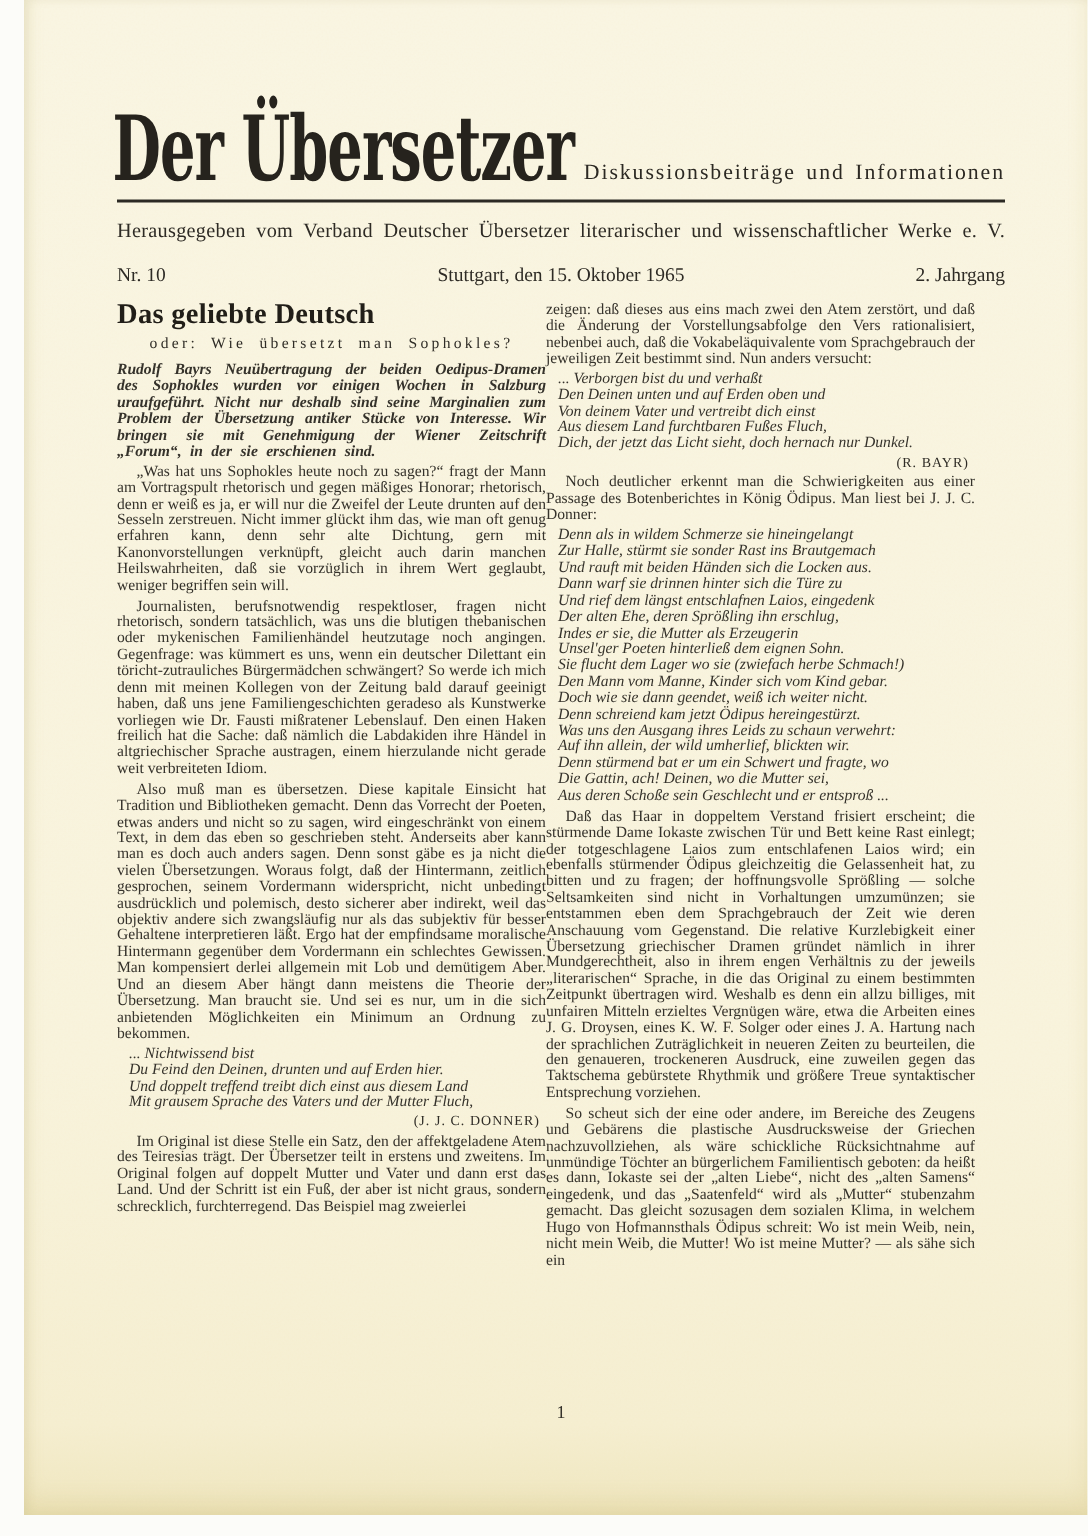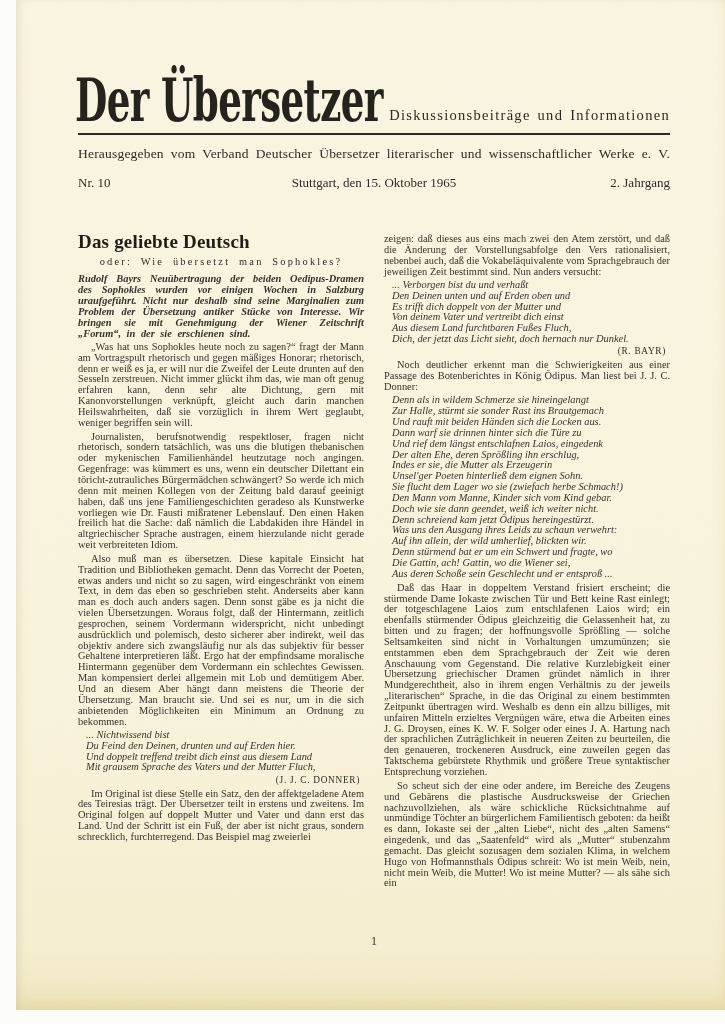--- a/index.html
+++ b/index.html
@@ -37,21 +37,21 @@
 
   .publisher {
     margin-top:11px; font-size:13.5px; letter-spacing:.2px; word-spacing:1px;
     text-align:justify; text-align-last:justify; color:#2e2b25;
   }
   .issue-row { display:flex; margin-top:13px; font-size:13px; color:#2e2b25; }
   .issue-row .l { flex:1; text-align:left; }
   .issue-row .c { flex:1.4; text-align:center; }
   .issue-row .r { flex:1; text-align:right; }
 
-  .cols { display:flex; gap:20px; margin-top:40px; }
+  .cols { display:flex; margin-top:8px; }
   .col { width:286px; font-size:10.4px; line-height:10.85px; text-align:justify; color:#35322b; }
 
   .art-title { margin:0; font-size:19px; line-height:22px; font-weight:bold; color:#211e18; letter-spacing:.2px; }
   .kicker, .byline {
     text-align:center; font-size:10.4px; letter-spacing:2.2px; word-spacing:4px; margin-top:4px; color:#2f2c26;
   }
   .byline { margin-top:1px; }
   .lede {
     margin-top:5px; font-style:italic; font-weight:bold;
     text-align:justify; word-spacing:3px; line-height:11px;
@@ -116,21 +116,20 @@
               <div class="attrib">(J. J. C. DONNER)</div>
               <p class="para indent">Im Original ist diese Stelle ein Satz, den der affektgeladene Atem des Teiresias trägt. Der Übersetzer teilt in erstens und zweitens. Im Original folgen auf doppelt Mutter und Vater und dann erst das Land. Und der Schritt ist ein Fuß, der aber ist nicht graus, sondern schrecklich, furchterregend. Das Beispiel mag zweierlei</p>
             </div>
         </div>
         <div class="col">
           <div>
               <p class="para noindent">zeigen: daß dieses aus eins mach zwei den Atem zerstört, und daß die Änderung der Vorstellungsabfolge den Vers rationalisiert, nebenbei auch, daß die Vokabeläquivalente vom Sprachgebrauch der jeweiligen Zeit bestimmt sind. Nun anders versucht:</p>
               <div class="verse">
                 <div class="verse-line">... Verborgen bist du und verhaßt</div>
                 <div class="verse-line">Den Deinen unten und auf Erden oben und</div>
-                <div class="verse-line">Es trifft dich doppelt von der Mutter und</div>
                 <div class="verse-line">Von deinem Vater und vertreibt dich einst</div>
                 <div class="verse-line">Aus diesem Land furchtbaren Fußes Fluch,</div>
                 <div class="verse-line">Dich, der jetzt das Licht sieht, doch hernach nur Dunkel.</div>
               </div>
               <div class="attrib">(R. BAYR)</div>
               <p class="para indent">Noch deutlicher erkennt man die Schwierigkeiten aus einer Passage des Botenberichtes in König Ödipus. Man liest bei J. J. C. Donner:</p>
               <div class="verse">
                 <div class="verse-line">Denn als in wildem Schmerze sie hineingelangt</div>
                 <div class="verse-line">Zur Halle, stürmt sie sonder Rast ins Brautgemach</div>
                 <div class="verse-line">Und rauft mit beiden Händen sich die Locken aus.</div>
@@ -139,21 +138,21 @@
                 <div class="verse-line">Der alten Ehe, deren Sprößling ihn erschlug,</div>
                 <div class="verse-line">Indes er sie, die Mutter als Erzeugerin</div>
                 <div class="verse-line">Unsel'ger Poeten hinterließ dem eignen Sohn.</div>
                 <div class="verse-line">Sie flucht dem Lager wo sie (zwiefach herbe Schmach!)</div>
                 <div class="verse-line">Den Mann vom Manne, Kinder sich vom Kind gebar.</div>
                 <div class="verse-line">Doch wie sie dann geendet, weiß ich weiter nicht.</div>
                 <div class="verse-line">Denn schreiend kam jetzt Ödipus hereingestürzt.</div>
                 <div class="verse-line">Was uns den Ausgang ihres Leids zu schaun verwehrt:</div>
                 <div class="verse-line">Auf ihn allein, der wild umherlief, blickten wir.</div>
                 <div class="verse-line">Denn stürmend bat er um ein Schwert und fragte, wo</div>
-                <div class="verse-line">Die Gattin, ach! Gattin, wo die Wiener sei,</div>
+                <div class="verse-line">Die Gattin, ach! Deinen, wo die Mutter sei,</div>
                 <div class="verse-line">Aus deren Schoße sein Geschlecht und er entsproß ...</div>
               </div>
               <p class="para indent">Daß das Haar in doppeltem Verstand frisiert erscheint; die stürmende Dame Iokaste zwischen Tür und Bett keine Rast einlegt; der totgeschlagene Laios zum entschlafenen Laios wird; ein ebenfalls stürmender Ödipus gleichzeitig die Gelassenheit hat, zu bitten und zu fragen; der hoffnungsvolle Sprößling — solche Seltsamkeiten sind nicht in Vorhaltungen umzumünzen; sie entstammen eben dem Sprachgebrauch der Zeit wie deren Anschauung vom Gegenstand. Die relative Kurzlebigkeit einer Übersetzung griechischer Dramen gründet nämlich in ihrer Mundgerechtheit, also in ihrem engen Verhältnis zu der jeweils „literarischen“ Sprache, in die das Original zu einem bestimmten Zeitpunkt übertragen wird. Weshalb es denn ein allzu billiges, mit unfairen Mitteln erzieltes Vergnügen wäre, etwa die Arbeiten eines J. G. Droysen, eines K. W. F. Solger oder eines J. A. Hartung nach der sprachlichen Zuträglichkeit in neueren Zeiten zu beurteilen, die den genaueren, trockeneren Ausdruck, eine zuweilen gegen das Taktschema gebürstete Rhythmik und größere Treue syntaktischer Entsprechung vorziehen.</p>
               <p class="para indent">So scheut sich der eine oder andere, im Bereiche des Zeugens und Gebärens die plastische Ausdrucksweise der Griechen nachzuvollziehen, als wäre schickliche Rücksichtnahme auf unmündige Töchter an bürgerlichem Familientisch geboten: da heißt es dann, Iokaste sei der „alten Liebe“, nicht des „alten Samens“ eingedenk, und das „Saatenfeld“ wird als „Mutter“ stubenzahm gemacht. Das gleicht sozusagen dem sozialen Klima, in welchem Hugo von Hofmannsthals Ödipus schreit: Wo ist mein Weib, nein, nicht mein Weib, die Mutter! Wo ist meine Mutter? — als sähe sich ein</p>
             </div>
         </div>
       </div>
 
       <div class="pageno">1</div>
     </div>

